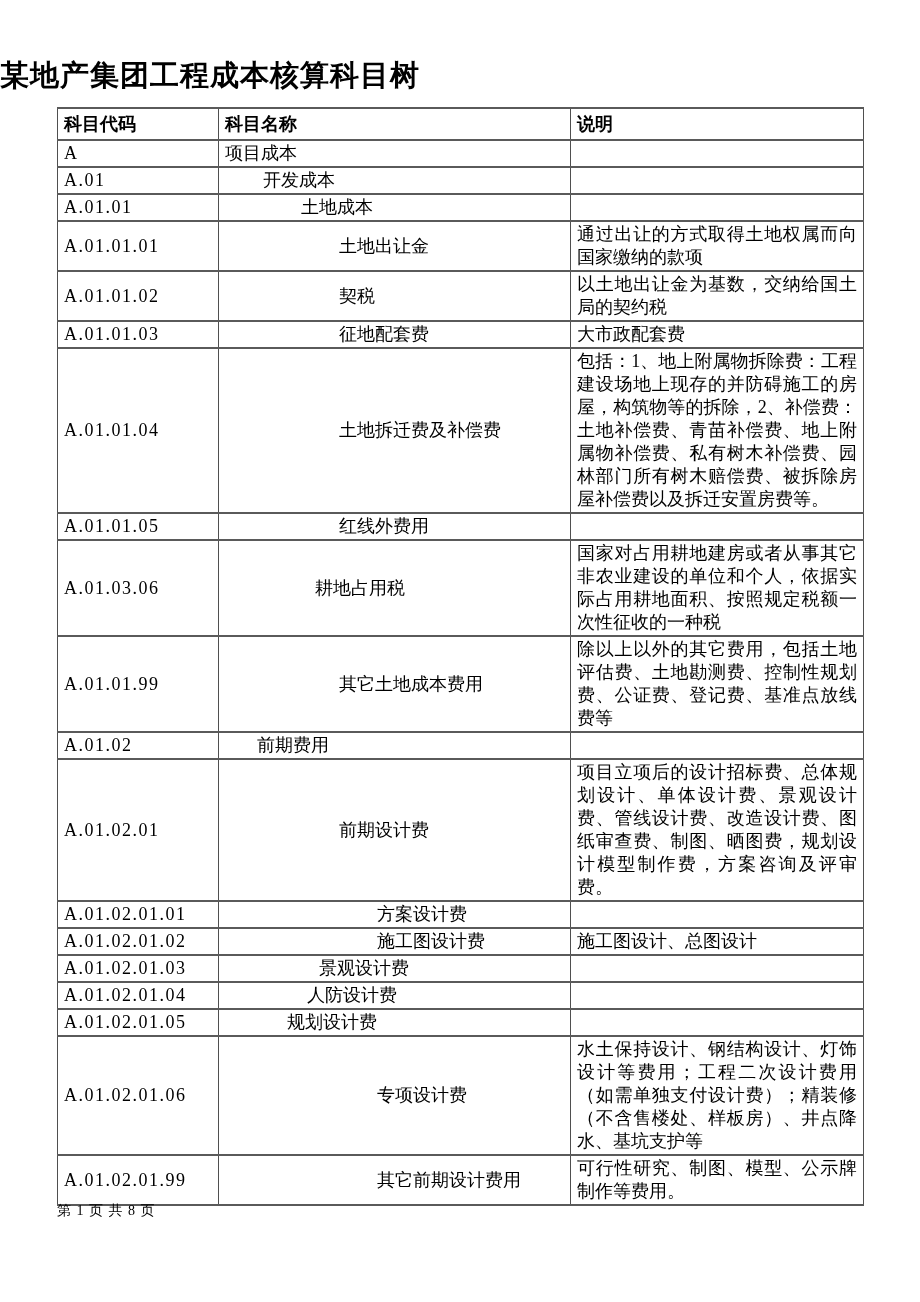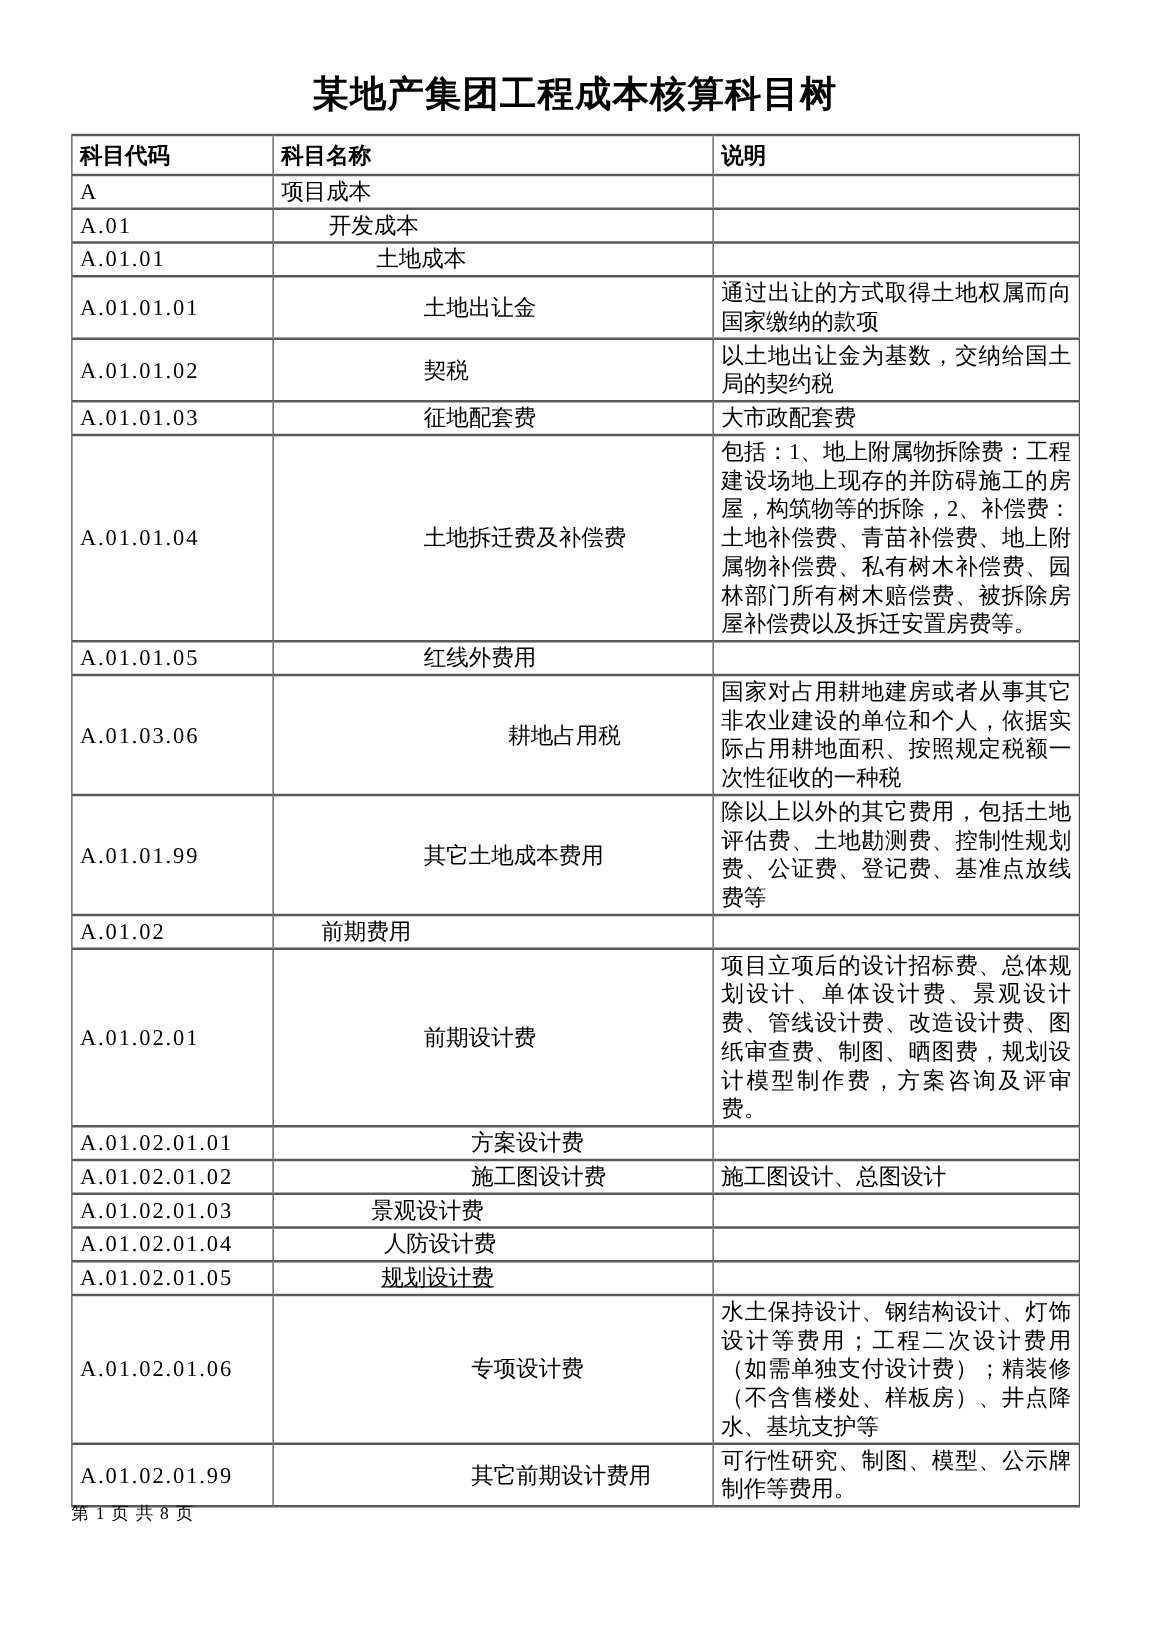--- a/index.html
+++ b/index.html
@@ -14,21 +14,21 @@
     width: 920px;
     height: 1302px;
     background: #ffffff;
     overflow: hidden;
   }
   .doc-title {
     position: absolute;
     top: 56px;
     left: 0;
     width: 920px;
-    text-align: center;
+    text-align: left;
     font-size: 29px;
     font-weight: bold;
     letter-spacing: 1px;
     margin: 0;
   }
   table.subject-table {
     position: absolute;
     left: 57px;
     top: 107px;
     width: 806px;
@@ -132,21 +132,21 @@
           <td class="cell-name" style="padding-left: 120px;">土地拆迁费及补偿费</td>
           <td class="cell-desc">包括：1、地上附属物拆除费：工程建设场地上现存的并防碍施工的房屋，构筑物等的拆除，2、补偿费：土地补偿费、青苗补偿费、地上附属物补偿费、私有树木补偿费、园林部门所有树木赔偿费、被拆除房屋补偿费以及拆迁安置房费等。</td>
         </tr>
         <tr>
           <td class="cell-code">A.01.01.05</td>
           <td class="cell-name" style="padding-left: 120px;">红线外费用</td>
           <td class="cell-desc"></td>
         </tr>
         <tr>
           <td class="cell-code">A.01.03.06</td>
-          <td class="cell-name" style="padding-left: 120px; text-align: center;">耕地占用税</td>
+          <td class="cell-name" style="padding-left: 96px;">耕地占用税</td>
           <td class="cell-desc">国家对占用耕地建房或者从事其它非农业建设的单位和个人，依据实际占用耕地面积、按照规定税额一次性征收的一种税</td>
         </tr>
         <tr>
           <td class="cell-code">A.01.01.99</td>
           <td class="cell-name" style="padding-left: 120px;">其它土地成本费用</td>
           <td class="cell-desc">除以上以外的其它费用，包括土地评估费、土地勘测费、控制性规划费、公证费、登记费、基准点放线费等</td>
         </tr>
         <tr>
           <td class="cell-code">A.01.02</td>
           <td class="cell-name" style="padding-left: 38px;">前期费用</td>
@@ -162,31 +162,31 @@
           <td class="cell-name" style="padding-left: 158px;">方案设计费</td>
           <td class="cell-desc"></td>
         </tr>
         <tr>
           <td class="cell-code">A.01.02.01.02</td>
           <td class="cell-name" style="padding-left: 158px;">施工图设计费</td>
           <td class="cell-desc">施工图设计、总图设计</td>
         </tr>
         <tr>
           <td class="cell-code">A.01.02.01.03</td>
-          <td class="cell-name" style="padding-left: 78px;">景观设计费</td>
+          <td class="cell-name" style="padding-left: 100px;">景观设计费</td>
           <td class="cell-desc"></td>
         </tr>
         <tr>
           <td class="cell-code">A.01.02.01.04</td>
           <td class="cell-name" style="padding-left: 88px;">人防设计费</td>
           <td class="cell-desc"></td>
         </tr>
         <tr>
           <td class="cell-code">A.01.02.01.05</td>
-          <td class="cell-name" style="padding-left: 86px; text-decoration: underline;">规划设计费</td>
+          <td class="cell-name" style="padding-left: 68px;">规划设计费</td>
           <td class="cell-desc"></td>
         </tr>
         <tr>
           <td class="cell-code">A.01.02.01.06</td>
           <td class="cell-name" style="padding-left: 158px;">专项设计费</td>
           <td class="cell-desc">水土保持设计、钢结构设计、灯饰设计等费用；工程二次设计费用（如需单独支付设计费）；精装修（不含售楼处、样板房）、井点降水、基坑支护等</td>
         </tr>
         <tr>
           <td class="cell-code">A.01.02.01.99</td>
           <td class="cell-name" style="padding-left: 158px;">其它前期设计费用</td>

